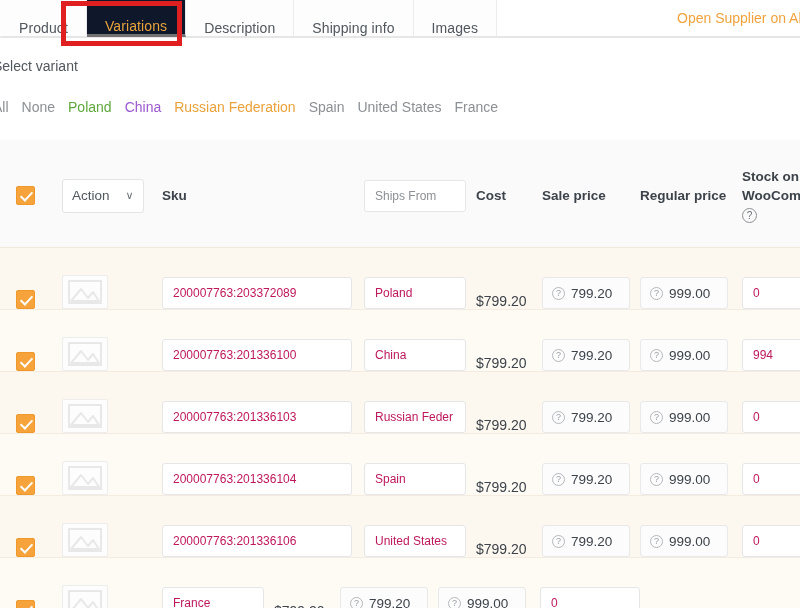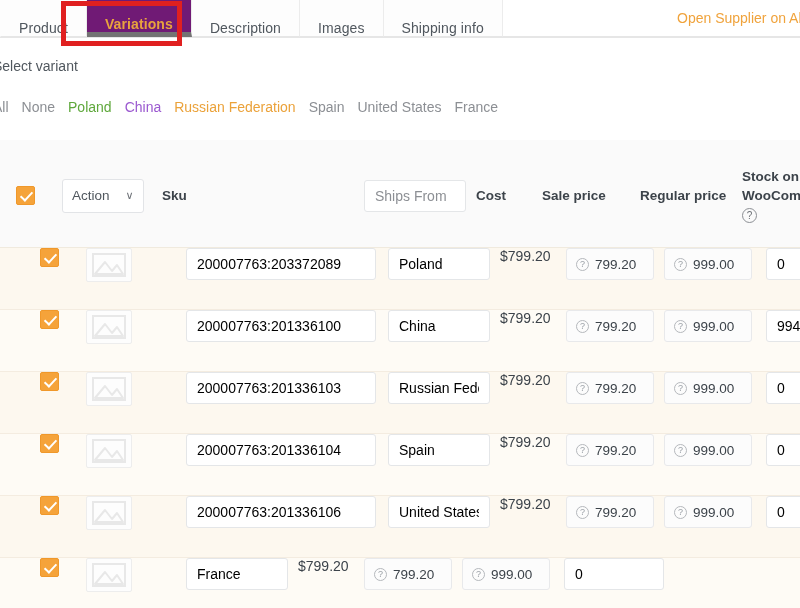--- a/index.html
+++ b/index.html
@@ -39,23 +39,23 @@
     border-right: 1px solid #ececec;
     border-bottom: 1px solid #e6e6e6;
     white-space: nowrap;
     cursor: pointer;
     letter-spacing: .1px;
   }
   .tab:first-child { border-left: 1px solid transparent; }
 
   .tab.active {
     color: #e8a33d;
-    background: #701a75;
-    font-weight: bold;
-    border-bottom: 5px solid #737373;
+    background: #0f172a;
+    font-weight: normal;
+    border-bottom: 3px solid #737373;
   }
 
   .tab-spacer {
     flex: 1;
     border-bottom: 1px solid #e6e6e6;
     background: #ffffff;
   }
 
   .supplier-link {
     display: flex;
@@ -118,25 +118,24 @@
     display: flex;
     align-items: center;
     height: 108px;
     background: #fafafa;
     border-bottom: 1px solid #f0eade;
     padding-top: 4px;
   }
 
   .row {
     display: flex;
-    align-items: flex-start;
+    align-items: flex-end;
     height: 62px;
     background: #fdf8ef;
     border-bottom: 1px solid #f4ece0;
-    padding-left: 24px;
   }
   .row.alt { background: #fefbf5; }
 
   
   .c-check  { width: 50px;  flex: none; display: flex; justify-content: center; align-items: center; }
   .c-img    { width: 112px; flex: none; display: flex; align-items: center; padding-left: 12px; }
   .c-sku    { width: 202px; flex: none; display: flex; align-items: center; }
   .c-ships  { width: 112px; flex: none; display: flex; align-items: center; }
   .c-cost   { width: 66px;  flex: none; display: flex; align-items: center; }
   .c-sale   { width: 98px;  flex: none; display: flex; align-items: center; }
@@ -230,22 +229,22 @@
     cursor: pointer;
   }
 
   
   .inp {
     height: 32px;
     background: #ffffff;
     border: 1px solid #e4e6e8;
     border-radius: 3px;
     font-family: "Liberation Sans", sans-serif;
-    font-size: 14px;
-    color: #000000;
+    font-size: 12px;
+    color: #be185d;
     padding: 0 10px;
     outline: none;
     width: 100%;
   }
   .inp::placeholder { color: #8c8f94; }
 
   .inp-sku   { width: 190px; }
   .inp-ships { width: 102px; }
   .inp-stock { width: 100px; }
 
@@ -289,24 +288,24 @@
   <div class="tab">
     <span>Product</span>
   </div>
   <div class="tab active">
     <span>Variations</span>
   </div>
   <div class="tab">
     <span>Description</span>
   </div>
   <div class="tab">
+    <span>Shipping info</span>
+  </div>
+  <div class="tab">
     <span>Images</span>
-  </div>
-  <div class="tab">
-    <span>Shipping info</span>
   </div>
   <div class="tab-spacer"></div>
   <div class="supplier-link">
     <span>Open Supplier on AliE</span>
   </div>
 </div>
 
 <div class="annot-box"></div>
 
 <div class="select-variant-label">Select variant</div>

